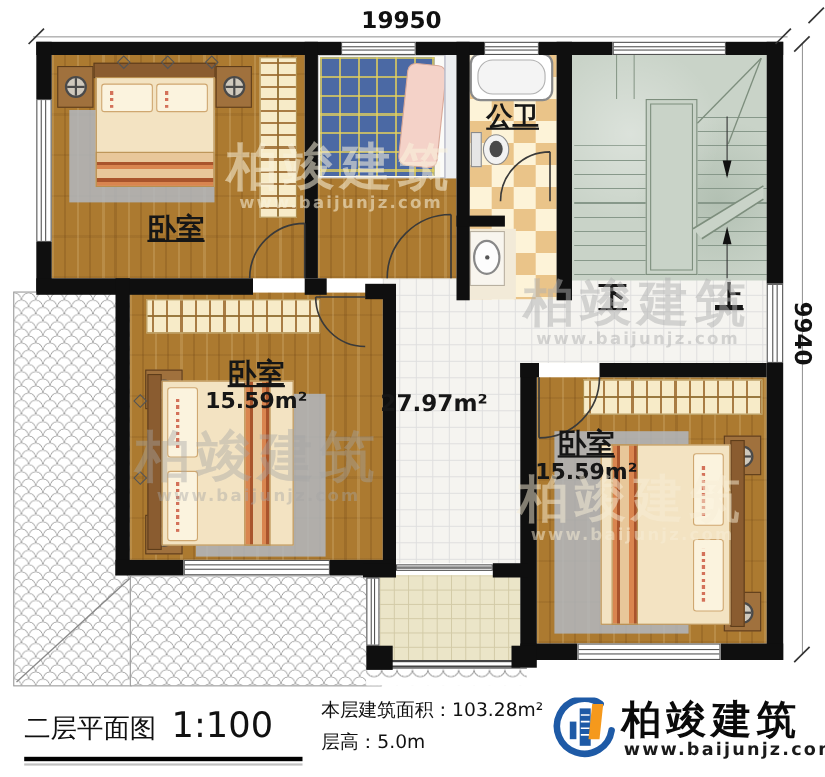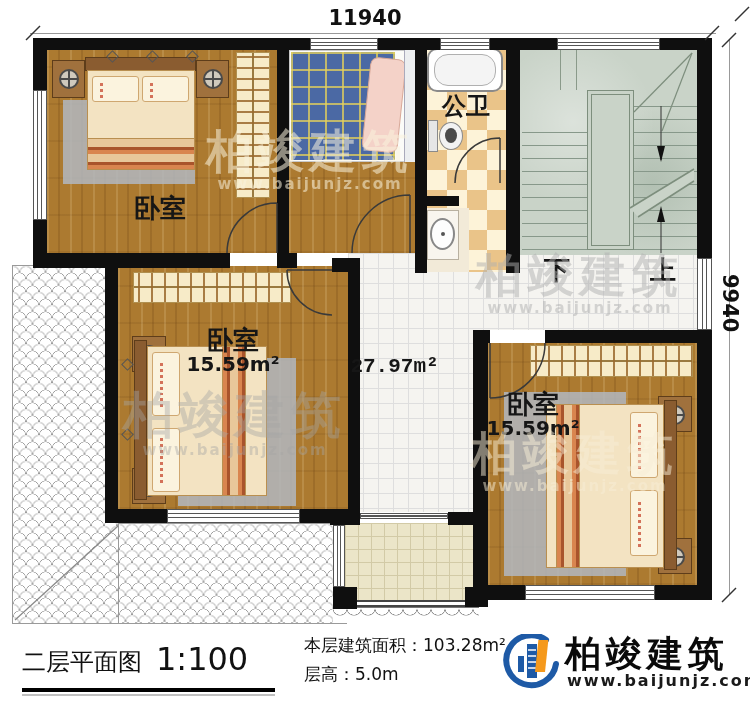--- a/index.html
+++ b/index.html
@@ -59,32 +59,32 @@
   .wrobe-h{background-color:#f7ebc8;border:1px solid #b09050;box-sizing:border-box;
     background-image:
       repeating-linear-gradient(to right, rgba(155,105,45,0) 0 4px, rgba(155,105,45,.85) 4px 6px, rgba(155,105,45,0) 6px 13px),
       linear-gradient(to bottom, rgba(0,0,0,0) calc(50% - 1px), #9a7a40 calc(50% - 1px), #9a7a40 calc(50% + 1px), rgba(0,0,0,0) calc(50% + 1px));}
   .diamond{width:7px;height:7px;border:1px solid #555;transform:rotate(45deg);}
   .treads{background-image:repeating-linear-gradient(to bottom,#87988a 0 1px,transparent 1px 13px);}
   .landing{background:#c9d3c8;border:1px solid #7d8e7d;box-sizing:border-box;
     box-shadow:inset 0 0 0 3px #c9d3c8, inset 0 0 0 4px #7d8e7d;}
   
   .rlabel{position:absolute;text-align:center;color:#161616;font-weight:bold;line-height:1.08;z-index:50;}
-  .rlabel .nm{display:block;font-size:26px;}
+  .rlabel .nm{display:block;font-size:26px;text-decoration:underline;}
   .rlabel .ar{display:block;font-size:20px;}
   .dimtext{position:absolute;color:#111;font-weight:bold;font-size:21px;text-align:center;z-index:50;}
   .dimline{position:absolute;background:#999;z-index:40;}
   .wm{position:absolute;text-align:center;font-weight:bold;pointer-events:none;z-index:60;line-height:1;}
   .wm .wmn{display:block;font-size:46px;letter-spacing:6px;}
   .wm .wmu{display:block;font-size:15px;letter-spacing:2px;margin-top:3px;}
   
   .ftitle{position:absolute;left:22px;top:640px;display:flex;align-items:baseline;gap:14px;color:#111;z-index:50;}
   .ftitle .t{font-size:24px;}
   .ftitle .s{font-size:32px;}
-  .finfo{position:absolute;color:#111;font-size:17px;z-index:50;margin-left:12px;}
+  .finfo{position:absolute;color:#111;font-size:17px;z-index:50;}
   .brandname{position:absolute;left:565px;top:630px;font-size:36px;font-weight:bold;color:#0a0a0a;letter-spacing:5px;z-index:50;}
   .brandurl{position:absolute;left:567px;top:671px;font-size:16px;font-weight:bold;color:#1a1a1a;letter-spacing:2px;z-index:50;}
   svg.overlay{position:absolute;left:0;top:0;z-index:45;pointer-events:none;}
   .z1{z-index:1}.z2{z-index:5}.z3{z-index:20}
 </style>
 </head>
 <body>
 
 <div id="canvas">
 
@@ -240,34 +240,34 @@
       <path d="M26,40 L40,26"></path>
         <path d="M705,40 L719,26"></path>
       <path d="M722,47 L736,33"></path>
         <path d="M722,602 L736,588"></path>
         <path d="M735,21 L749,7"></path>
     </g>
   </svg>
 
   <div class="dimline" style="left:30px;top:33px;width:686px;height:1px;"></div>
   <div class="dimline" style="left:729px;top:40px;width:1px;height:555px;"></div>
-  <div class="dimtext" style="left:255px;top:6px;width:220px;">11940</div>
+  <div class="dimtext" style="left:255px;top:6px;width:220px;">19950</div>
   <div class="dimtext" style="left:702px;top:290px;width:56px;transform:rotate(90deg);">9940</div>
 
   <div class="rlabel" style="left:85px;top:194px;width:150px;">
     <span class="nm">卧室</span>
   </div>
   <div class="rlabel" style="left:402px;top:94px;width:128px;">
     <span class="nm" style="font-size:24px;">公卫</span>
   </div>
   <div class="rlabel" style="left:158px;top:326px;width:150px;">
     <span class="nm">卧室</span>
     <span class="ar">15.59m²</span>
   </div>
-  <div class="rlabel" style="left:312px;top:356px;width:165px;font-family:Liberation Mono, monospace;">
+  <div class="rlabel" style="left:312px;top:356px;width:165px;">
     <span class="ar" style="font-size:21px;">27.97m²</span>
   </div>
   <div class="rlabel" style="left:458px;top:390px;width:150px;">
     <span class="nm">卧室</span>
     <span class="ar">15.59m²</span>
   </div>
   <div class="rlabel" style="left:534px;top:256px;width:46px;">
     <span class="nm">下</span>
   </div>
   <div class="rlabel" style="left:640px;top:256px;width:46px;">

